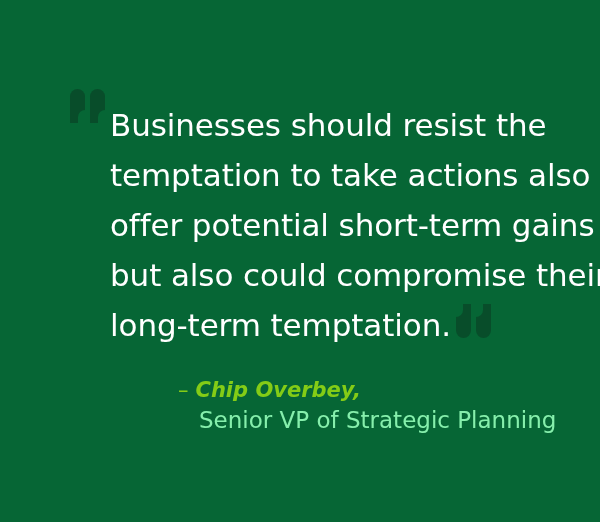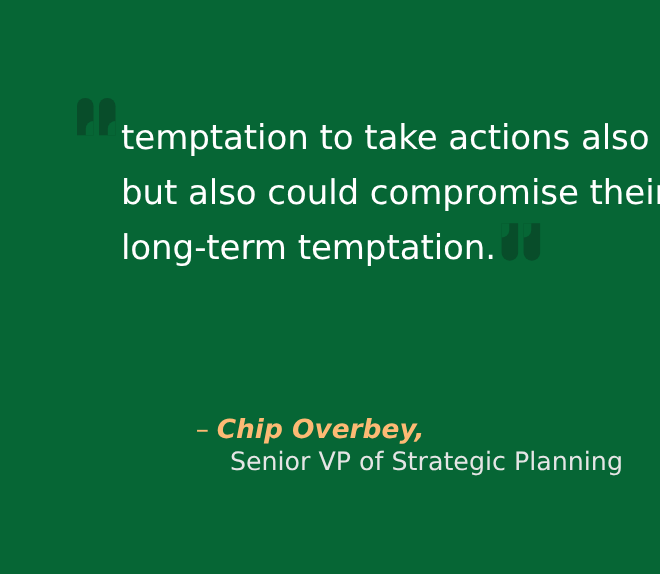--- a/index.html
+++ b/index.html
@@ -84,53 +84,55 @@
     margin-left: 4px;
   }
 
   
   #attribution {
     position: absolute;
     left: 178px;
     top: 375px;
   }
   #attrib-name {
-    color: #fdba74;
-    font-size: 24px;
+    color: #84cc16;
+    font-size: 21px;
     line-height: 30px;
     font-weight: bold;
     font-style: italic;
     white-space: nowrap;
   }
   #attrib-name .dash {
     font-style: normal;
     font-weight: normal;
     margin-right: 7px;
   }
   #attrib-role {
-    color: #e5e5e5;
+    color: #86efac;
     font-size: 23px;
     line-height: 30px;
     font-weight: 400;
-    margin-left: 31px;
+    margin-left: 21px;
     white-space: nowrap;
   }
 </style>
 </head>
 <body>
 
 <div id="quote-card">
 
   <span id="open-quote" class="qmark">
     <span class="qm-a"></span>
     <span class="qm-b"></span>
   </span>
 
   <div id="quote-lines">
+    <div class="quote-line">Businesses should resist the</div>
     <div class="quote-line">temptation to take actions also</div>
+    <div class="quote-line">offer potential short-term gains</div>
     <div class="quote-line">but also could compromise their</div>
     <div class="quote-line"><span>long-term temptation.</span><span class="close-wrap"><span class="qmark closing"><span class="qm-a"></span><span class="qm-b"></span></span></span></div>
   </div>
 
   <div id="attribution">
     <div id="attrib-name"><span class="dash">–</span><span>Chip Overbey,</span></div>
     <div id="attrib-role">Senior VP of Strategic Planning</div>
   </div>
 
 </div>

